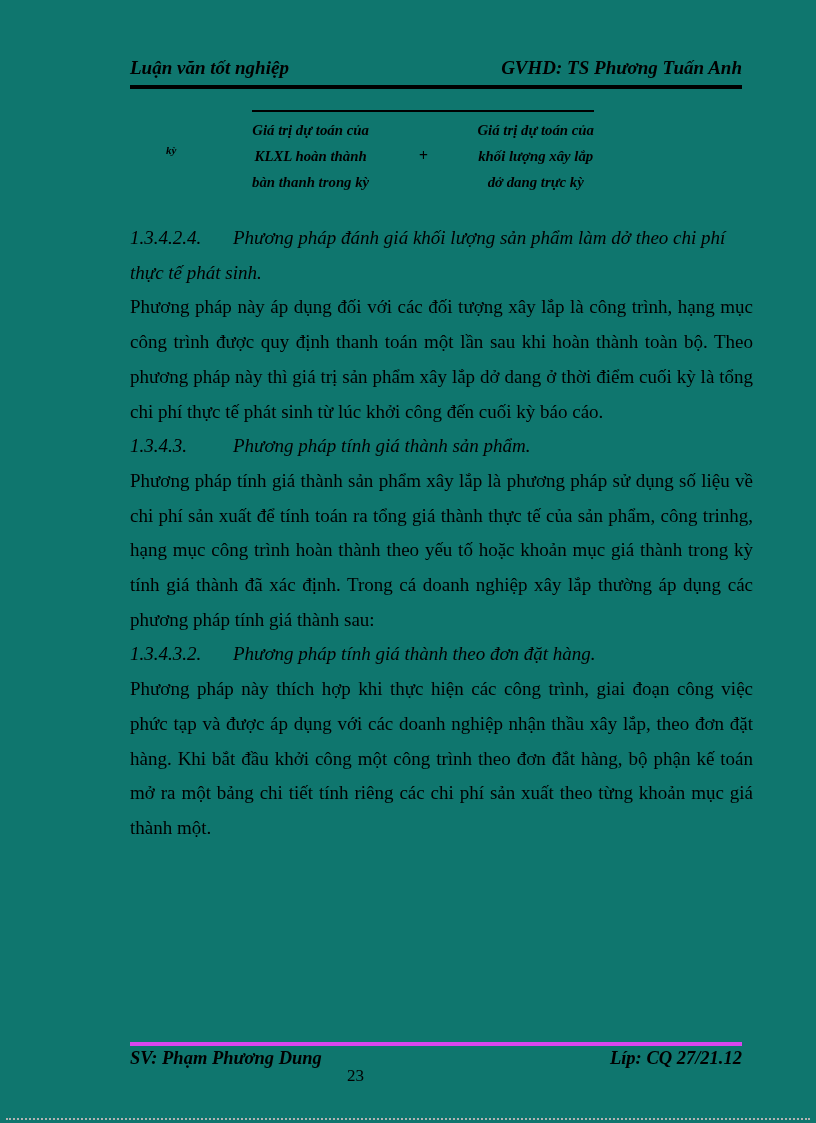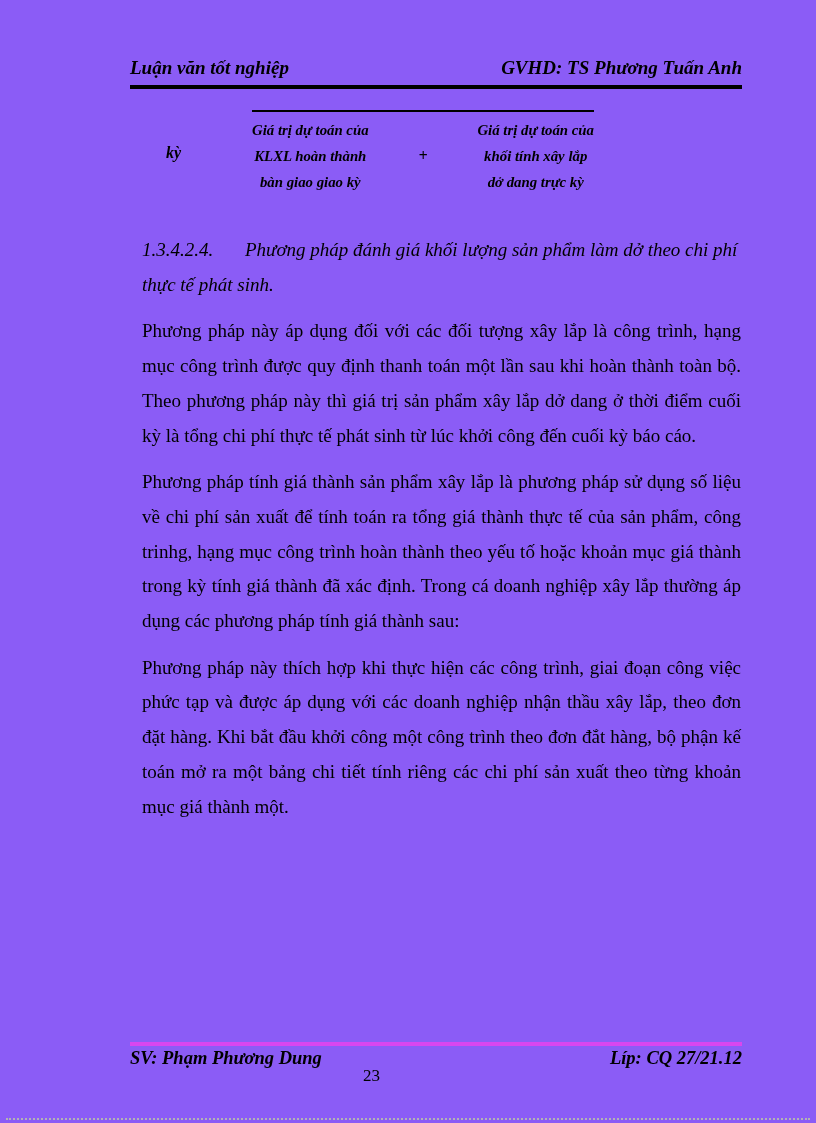--- a/index.html
+++ b/index.html
@@ -1,69 +1,69 @@
 <!DOCTYPE html>
 <html><head>
 <meta charset="utf-8">
 <style>
   html, body { margin: 0; padding: 0; background: #ffffff; }
   .page {
     position: relative;
     width: 816px; height: 1123px;
-    background: #8b5cf6;
+    background: #0f766e;
     font-family: "Liberation Serif", "DejaVu Serif", serif;
     color: #000;
     overflow: hidden;
   }
 
   
   .header {
     position: absolute; left: 130px; top: 56px; width: 612px;
     display: flex; justify-content: space-between; align-items: baseline;
     font-style: italic; font-weight: 700; font-size: 19px; line-height: 24px;
     padding-bottom: 5px;
     border-bottom: 4px solid #000;
   }
 
   
   .formula {
     position: absolute; left: 130px; top: 110px; width: 612px; height: 92px;
     font-weight: 700; font-style: italic; font-size: 14.8px;
   }
-  .formula-label { position: absolute; left: 36px; top: 34px; font-size: 16px; }
+  .formula-label { position: absolute; left: 36px; top: 34px; font-size: 11px; }
   .fraction {
     position: absolute; left: 122px; top: 0; width: 342px;
     border-top: 2px solid #000;
     padding-top: 5px;
     display: flex; justify-content: space-between; align-items: center;
   }
   .frac-col { text-align: center; line-height: 26px; white-space: nowrap; }
   .frac-op { font-size: 16px; padding: 0 4px; }
 
   
   .content {
     position: absolute; left: 130px; top: 221px; width: 623px;
     font-size: 19px; line-height: 34.7px;
     text-align: justify;
   }
-  .content p { margin: 12px; }
+  .content p { margin: 0; }
   .heading { font-style: italic; text-align: left; }
   .h-num { display: inline-block; width: 103px; font-style: italic; }
   .gap-lg { margin-top: 13px; }
   .gap-sm { margin-top: 5px; }
 
   
   .footer {
     position: absolute; left: 130px; top: 1042px; width: 612px;
     border-top: 4px solid #d946ef;
     font-style: italic; font-weight: 700; font-size: 18.5px; line-height: 24px;
   }
   .footer-row { display: flex; justify-content: space-between; }
   .page-num {
-    position: absolute; left: 233px; top: 18px;
+    position: absolute; left: 217px; top: 18px;
     font-style: normal; font-weight: 400; font-size: 17px;
   }
 
   
   .bottom-dots {
     position: absolute; left: 6px; right: 6px; bottom: 3px; height: 0;
     border-bottom: 2px dotted #b3b3b3;
   }
 </style>
 </head>
@@ -75,42 +75,44 @@
     <span>Luận văn tốt nghiệp</span>
     <span>GVHD: TS Phương Tuấn Anh</span>
   </div>
 
   <div class="formula">
     <span class="formula-label">kỳ</span>
     <div class="fraction">
       <div class="frac-col">
         <div>Giá trị dự toán của</div>
         <div>KLXL hoàn thành</div>
-        <div>bàn giao giao kỳ</div>
+        <div>bàn thanh trong kỳ</div>
       </div>
       <div class="frac-op">+</div>
       <div class="frac-col">
         <div>Giá trị dự toán của</div>
-        <div>khối tính xây lắp</div>
+        <div>khối lượng xây lắp</div>
         <div>dở dang trực kỳ</div>
       </div>
     </div>
   </div>
 
   <div class="content">
 
     <p class="heading"><span class="h-num">1.3.4.2.4.</span><span>Phương pháp đánh giá khối lượng sản phẩm làm dở theo chi phí thực tế phát sinh.</span></p>
 
     <p>Phương pháp này áp dụng đối với các đối tượng xây lắp là công trình, hạng mục công trình được quy định thanh toán một lần sau khi hoàn thành toàn bộ. Theo phương pháp này thì giá trị sản phẩm xây lắp dở dang ở thời điểm cuối kỳ là tổng chi phí thực tế phát sinh từ lúc khởi công đến cuối kỳ báo cáo.</p>
 
+    <p class="heading gap-lg"><span class="h-num">1.3.4.3.</span><span>Phương pháp tính giá thành sản phẩm.</span></p>
 
     <p>Phương pháp tính giá thành sản phẩm xây lắp là phương pháp sử dụng số liệu về chi phí sản xuất để tính toán ra tổng giá thành thực tế của sản phẩm, công trinhg, hạng mục công trình hoàn thành theo yếu tố hoặc khoản mục giá thành trong kỳ tính giá thành đã xác định. Trong cá doanh nghiệp xây lắp thường áp dụng các phương pháp tính giá thành sau:</p>
 
 
 
+    <p class="heading gap-lg"><span class="h-num">1.3.4.3.2.</span><span>Phương pháp tính giá thành theo đơn đặt hàng.</span></p>
 
     <p>Phương pháp này thích hợp khi thực hiện các công trình, giai đoạn công việc phức tạp và được áp dụng với các doanh nghiệp nhận thầu xây lắp, theo đơn đặt hàng. Khi bắt đầu khởi công một công trình theo đơn đắt hàng, bộ phận kế toán mở ra một bảng chi tiết tính riêng các chi phí sản xuất theo từng khoản mục giá thành một.</p>
 
   </div>
 
   <div class="footer">
     <div class="footer-row">
       <span>SV: Phạm Phương Dung</span>
       <span>Líp: CQ 27/21.12</span>
     </div>

